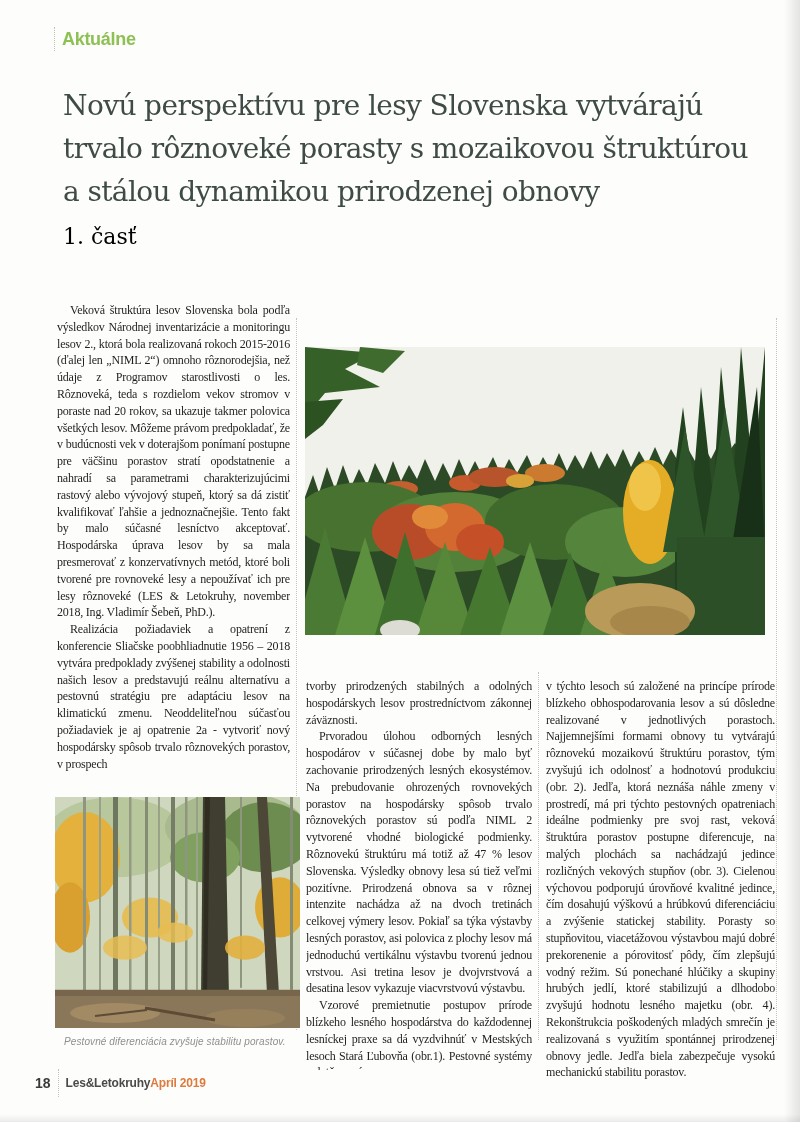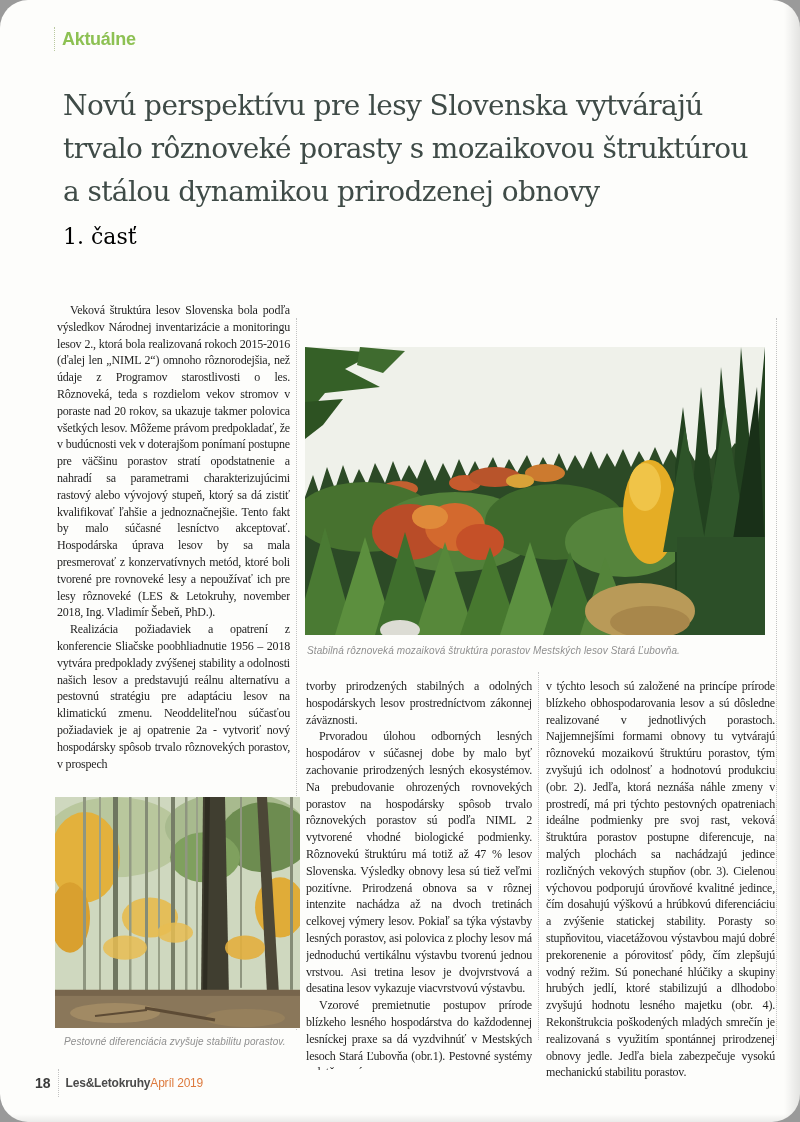--- a/index.html
+++ b/index.html
@@ -1,19 +1,19 @@
 <!DOCTYPE html>
 <html lang="sk"><head>
 <meta charset="utf-8">
 <style>
   html,body{margin:0;padding:0;background:#9a9a9a;}
   .page{
     position:relative;width:800px;height:1122px;margin:0 auto;
     background:#fdfdfb;overflow:hidden;
-    font-family:"Liberation Serif","DejaVu Serif",serif;color:#222;border-radius:28px;
+    font-family:"Liberation Serif","DejaVu Serif",serif;color:#222;
   }
   
   .scan-edge{position:absolute;right:0;top:0;width:16px;height:100%;
     background:linear-gradient(to right,rgba(0,0,0,0),rgba(0,0,0,0.10));}
   .scan-edge-bottom{position:absolute;left:0;bottom:0;width:100%;height:8px;
     background:linear-gradient(to bottom,rgba(0,0,0,0),rgba(0,0,0,0.07));}
 
   
   .kicker-wrap{position:absolute;left:54px;top:27px;display:flex;align-items:center;}
   .kicker-bar{border-left:1px dotted #b9c9a0;height:24px;margin-right:7px;}
@@ -54,21 +54,21 @@
   .caption-top{left:307px;top:645px;width:455px;}
   .caption-bottom{left:64px;top:1036px;width:235px;}
 
   
   .footer{position:absolute;left:35px;top:1069px;display:flex;align-items:center;
     font-family:"Liberation Sans",sans-serif;text-align:right;}
   .page-num{font-size:14px;font-weight:bold;color:#3a3a3a;margin-right:7px;}
   .footer-sep{border-left:1px dotted #c3c3c3;height:28px;margin-right:7px;}
   .footer-text{display:flex;flex-direction:row;justify-content:center;line-height:13px;}
   .mag-name{font-size:12px;font-weight:bold;color:#4a4a4a;letter-spacing:-0.2px;}
-  .mag-issue{font-size:12px;font-weight:normal;color:#dd7a3d;letter-spacing:-0.2px;}
+  .mag-issue{font-size:12px;font-weight:bold;color:#dd7a3d;letter-spacing:-0.2px;}
 </style>
 </head>
 <body>
 
 <div class="page">
 
   <div class="kicker-wrap">
     <span class="kicker-bar"></span>
     <span class="kicker">Aktuálne</span>
   </div>
@@ -132,21 +132,20 @@
       <ellipse cx="335" cy="264" rx="55" ry="28" fill="#b99a58"></ellipse>
       <ellipse cx="345" cy="275" rx="40" ry="16" fill="#a8874b"></ellipse>
 
       <ellipse cx="95" cy="283" rx="20" ry="10" fill="#dcdcd4"></ellipse>
 
       <polygon fill="#356027" points="0,0 70,6 40,22 75,40 20,46 0,70"></polygon>
       <polygon fill="#3f6b2f" points="55,0 100,4 78,26 52,18"></polygon>
       <polygon fill="#2d5222" points="0,55 38,52 18,78 0,92"></polygon>
     </svg>
   </figure>
-  <div class="caption caption-top">Stabilná rôznoveká mozaiková štruktúra porastov Mestských lesov Stará Ľubovňa.</div>
 
   <div class="col col2">
     <p>tvorby prirodzených stabilných a odolných hospodárskych lesov prostredníctvom zákonnej záväznosti.</p>
     <p class="indent">Prvoradou úlohou odborných lesných hospodárov v súčasnej dobe by malo byť zachovanie prirodzených lesných ekosystémov. Na prebudovanie ohrozených rovnovekých porastov na hospodársky spôsob trvalo rôznovekých porastov sú podľa NIML 2 vytvorené vhodné biologické podmienky. Rôznovekú štruktúru má totiž až 47 % lesov Slovenska. Výsledky obnovy lesa sú tiež veľmi pozitívne. Prirodzená obnova sa v rôznej intenzite nachádza až na dvoch tretinách celkovej výmery lesov. Pokiaľ sa týka výstavby lesných porastov, asi polovica z plochy lesov má jednoduchú vertikálnu výstavbu tvorenú jednou vrstvou. Asi tretina lesov je dvojvrstvová a desatina lesov vykazuje viacvrstvovú výstavbu.</p>
     <p class="indent">Vzorové premietnutie postupov prírode blízkeho lesného hospodárstva do každodennej lesníckej praxe sa dá vyzdvihnúť v Mestských lesoch Stará Ľubovňa (obr.1). Pestovné systémy uplatňované</p>
   </div>
 
   <div class="col col3">
     <p>v týchto lesoch sú založené na princípe prírode blízkeho obhospodarovania lesov a sú dôsledne realizované v jednotlivých porastoch. Najjemnejšími formami obnovy tu vytvárajú rôznovekú mozaikovú štruktúru porastov, tým zvyšujú ich odolnosť a hodnotovú produkciu (obr. 2). Jedľa, ktorá neznáša náhle zmeny v prostredí, má pri týchto pestovných opatreniach ideálne podmienky pre svoj rast, veková štruktúra porastov postupne diferencuje, na malých plochách sa nachádzajú jedince rozličných vekových stupňov (obr. 3). Cielenou výchovou podporujú úrovňové kvalitné jedince, čím dosahujú výškovú a hrúbkovú diferenciáciu a zvýšenie statickej stability. Porasty so stupňovitou, viacetážovou výstavbou majú dobré prekorenenie a pórovitosť pôdy, čím zlepšujú vodný režim. Sú ponechané hlúčiky a skupiny hrubých jedlí, ktoré stabilizujú a dlhodobo zvyšujú hodnotu lesného majetku (obr. 4). Rekonštrukcia poškodených mladých smrečín je realizovaná s využitím spontánnej prirodzenej obnovy jedle. Jedľa biela zabezpečuje vysokú mechanickú stabilitu porastov.</p>
   </div>

